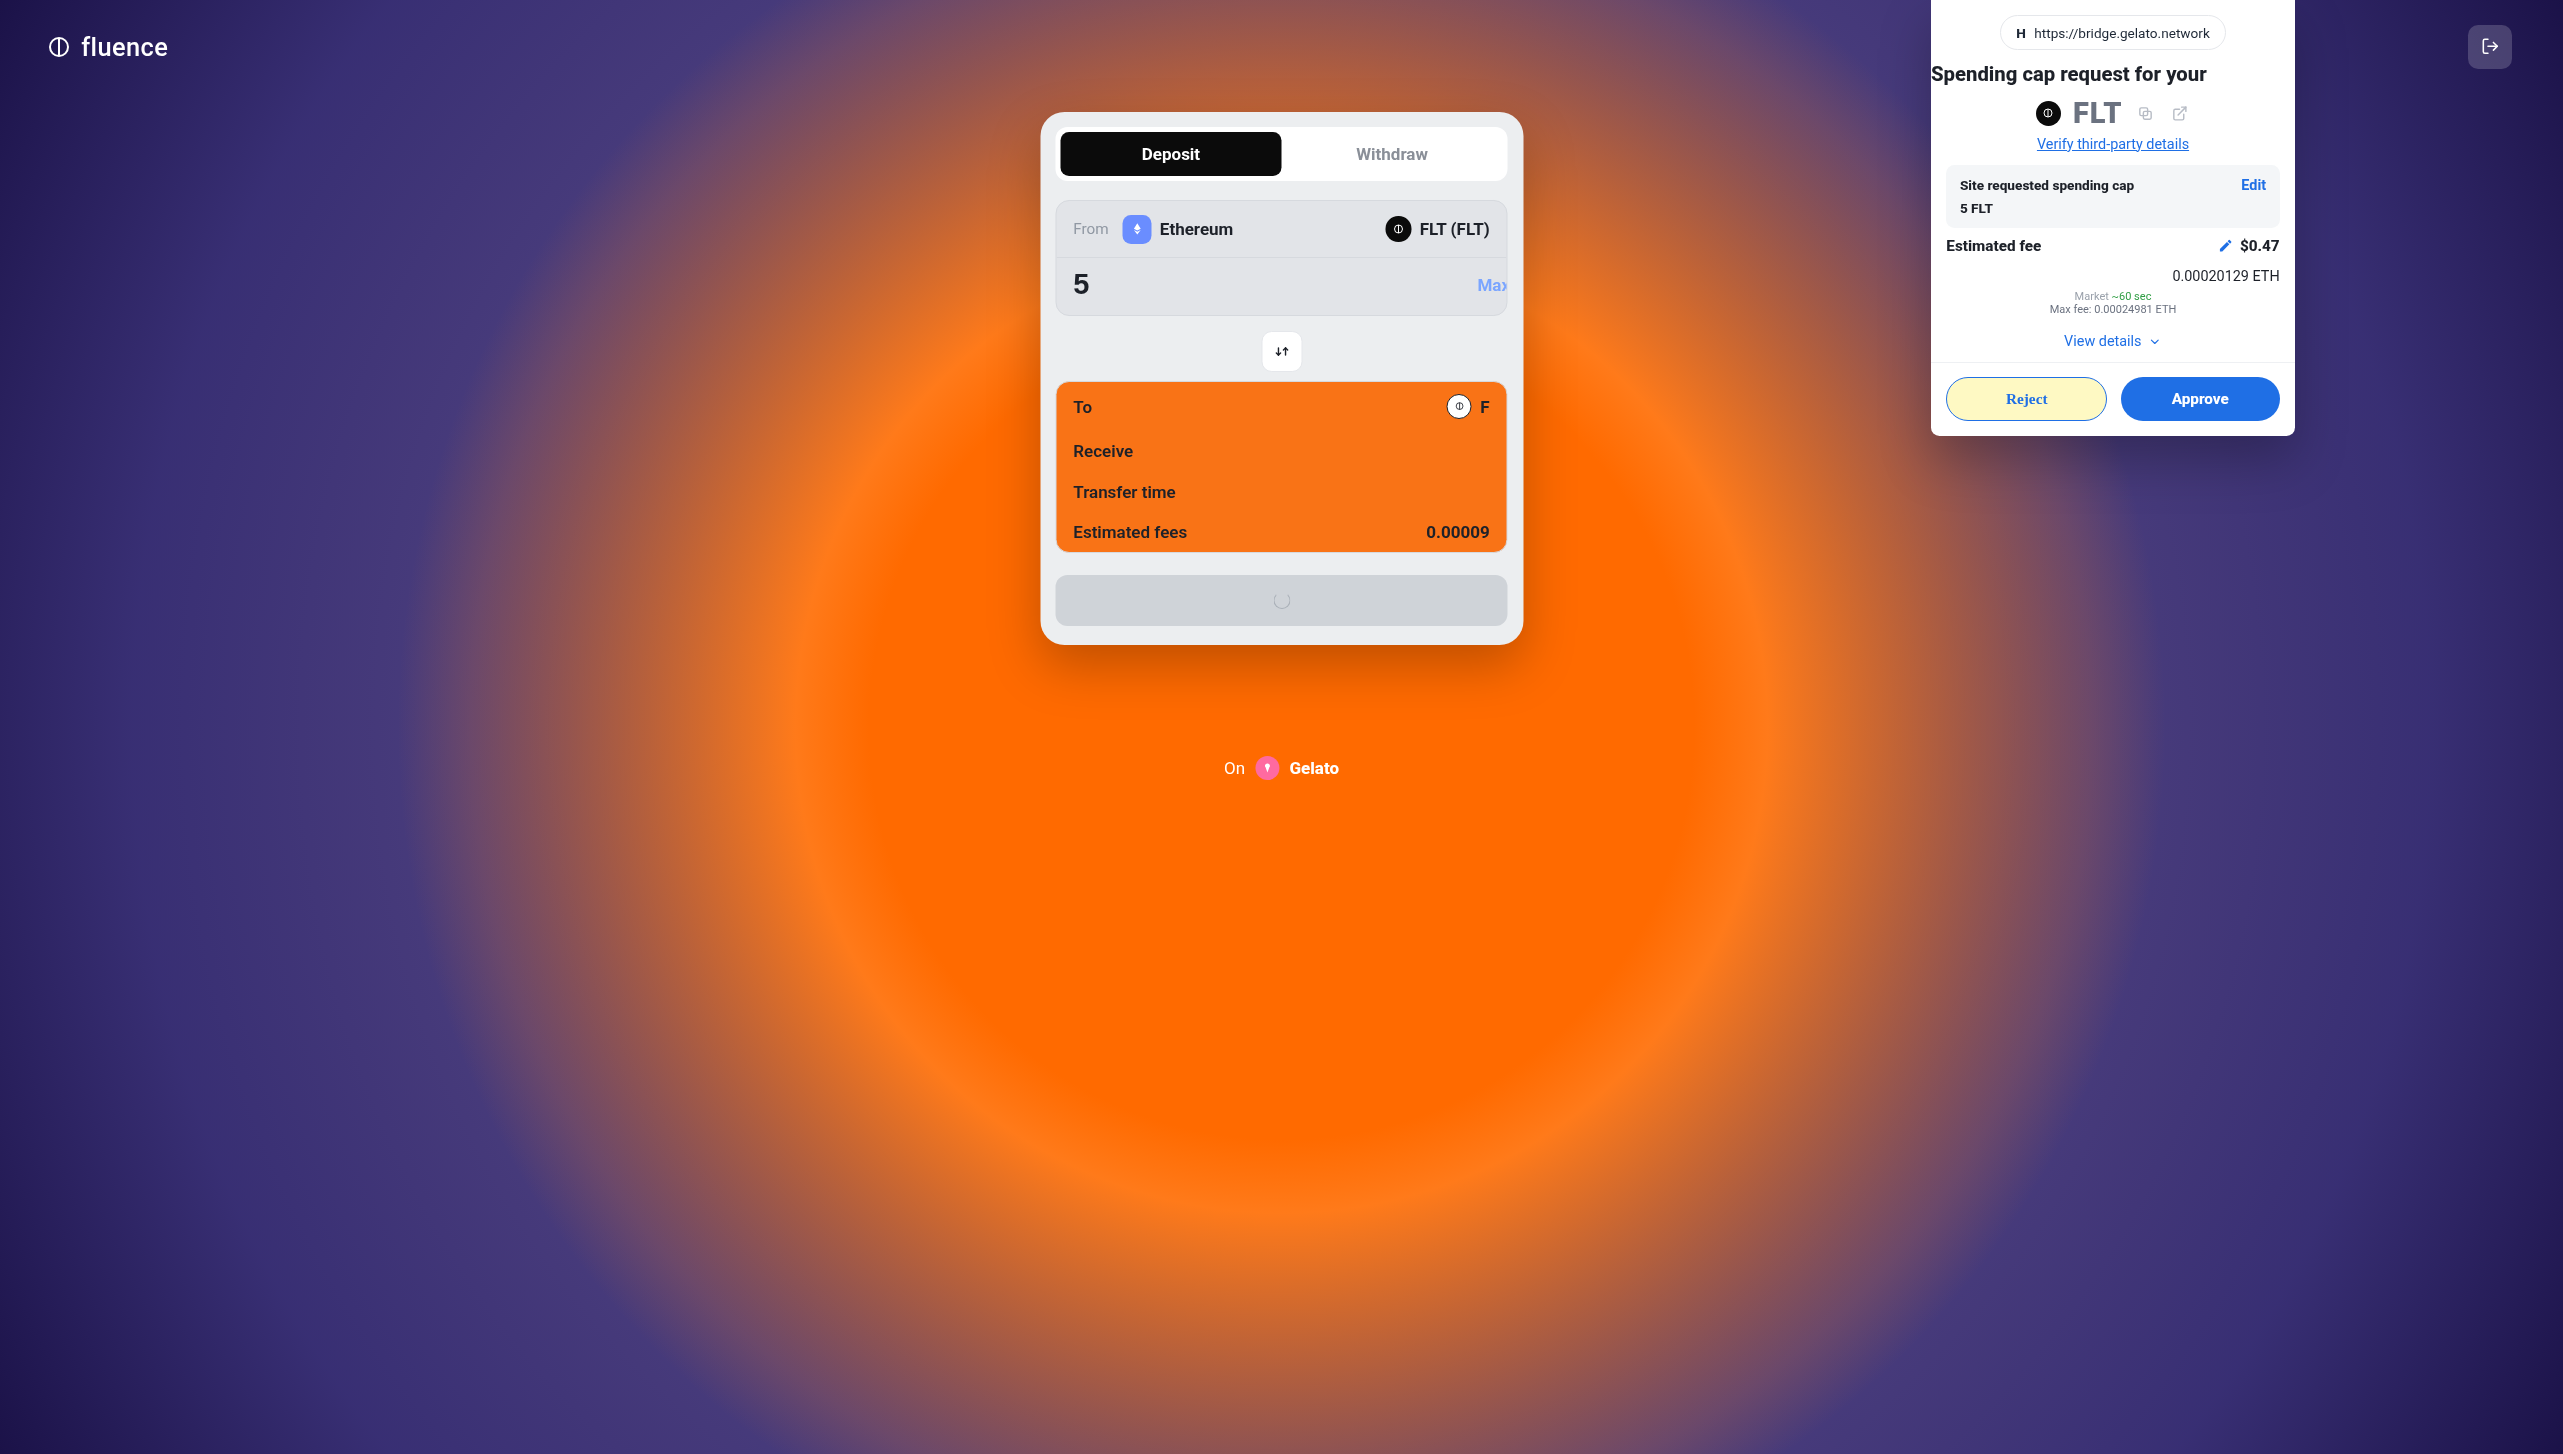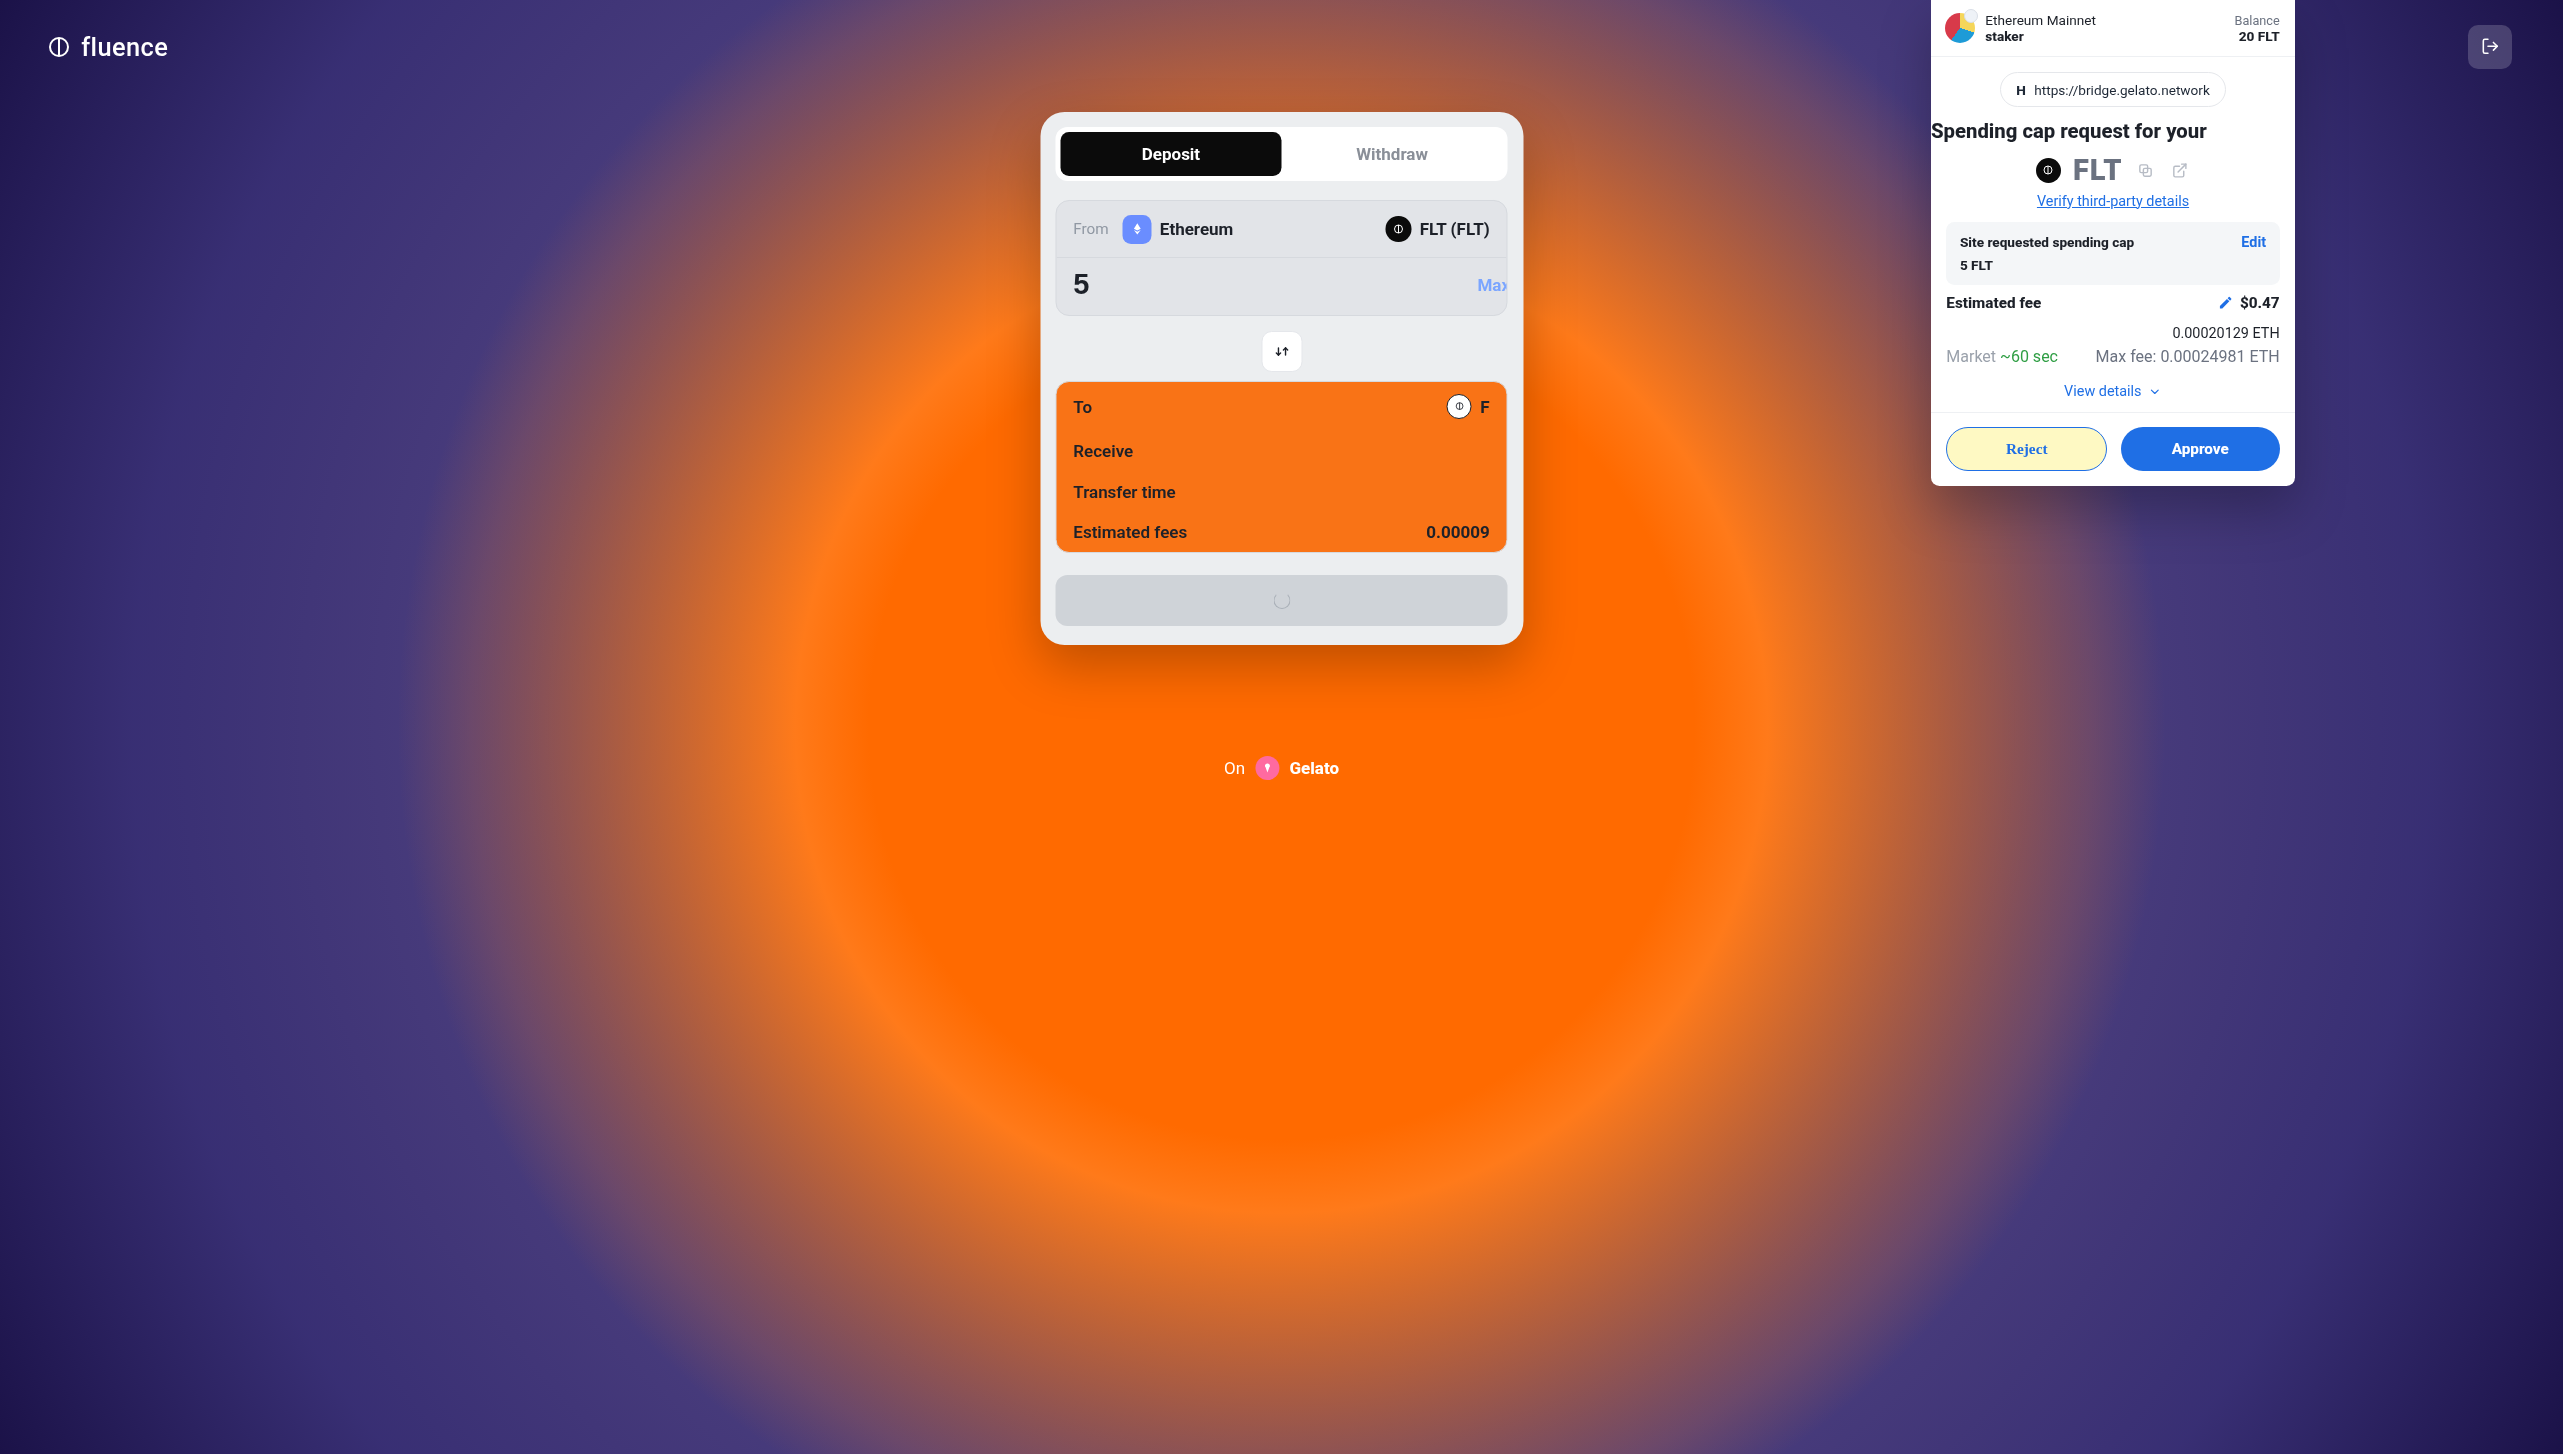--- a/index.html
+++ b/index.html
@@ -118,21 +118,21 @@
   .cap-box { margin: 0 15.3px; background:#f4f6f8; border-radius: 8.5px; padding: 12px 13.6px; }
   .cap-box .top { display:flex; align-items:center; justify-content:space-between; }
   .cap-box .top .t { color:#1d2129; font-weight:800; font-size: 13.6px; }
   .cap-box .top .edit { color:#1f6fe5; font-weight:700; font-size: 14.4px; }
   .cap-box .amt { margin-top: 6.8px; font-weight:800; color:#1d2129; font-size: 13.6px; }
 
   .fee { padding: 8.5px 15.3px 10.2px 15.3px; }
   .fee .r1 { display:flex; align-items:center; justify-content:space-between; font-size: 15.3px; font-weight:800; color:#1d2129; }
   .fee .r1 .right { display:flex; align-items:center; gap:6.8px; }
   .fee .r2 { text-align:right; color:#1d2129; font-size: 14.4px; margin-top: 13px; }
-  .fee .r3 { display:flex; align-items:center; justify-content:space-between; color:#9aa1ab; font-size: 16px; margin-top: 5.1px; }
+  .fee .r3 { display:flex; align-items:center; justify-content:space-between; color:#9aa1ab; font-size: 11px; margin-top: 5.1px; flex-direction: column; }
   .fee .mkt { color:#9aa1ab; }
   .fee .eta { color:#2f9e44; }
   .fee .max { color:#6b7280; }
 
   .details-link { display:flex; align-items:center; justify-content:center; gap:6.8px; color:#1f6fe5; font-size: 14.4px; padding: 6.8px 0 12px 0; border-bottom:0.8px solid #eef0f3; }
 
   .actions { display:flex; gap: 13.6px; padding: 13.6px 15.3px 15.3px 15.3px; }
   .btn { flex:1; height: 44px; border-radius: 847px; display:flex; align-items:center; justify-content:center; font-weight:800; font-size: 15.3px; cursor:pointer; }
   .btn.reject { background:#fef9c3; border:1.3px solid #1f6fe5; color:#1f6fe5;font-family:Liberation Serif, serif; }
   .btn.approve { background:#1f6fe5; color:#fff; }
@@ -251,33 +251,20 @@
   <span>On</span>
   <span class="gelato-dot">
     <svg width="12" height="12" viewBox="0 0 24 24" fill="#ffffff">
         <path d="M12 3c3 0 5 2 5 5 0 1-.5 2-1 2l-4 11-4-11c-.5 0-1-1-1-2 0-3 2-5 5-5z"></path>
       </svg>
   </span>
   <b>Gelato</b>
 </div>
 
 <div class="wallet">
-  <div class="wallet-header">
-    <div class="acct">
-      <div class="acct-avatar"></div>
-      <div class="acct-meta">
-        <div class="net">Ethereum Mainnet</div>
-        <div class="name">staker</div>
-      </div>
-    </div>
-    <div class="bal">
-      <div class="lbl">Balance</div>
-      <div class="val">20 FLT</div>
-    </div>
-  </div>
 
   <div class="site-chip">
     <span class="h">H</span>
     <span>https://bridge.gelato.network</span>
   </div>
 
   <h2>Spending cap request for your</h2>
   <div class="token-row">
     <span class="token-dot">
       <svg width="12" height="12" viewBox="0 0 24 24" fill="none" stroke="#ffffff" stroke-width="2">

